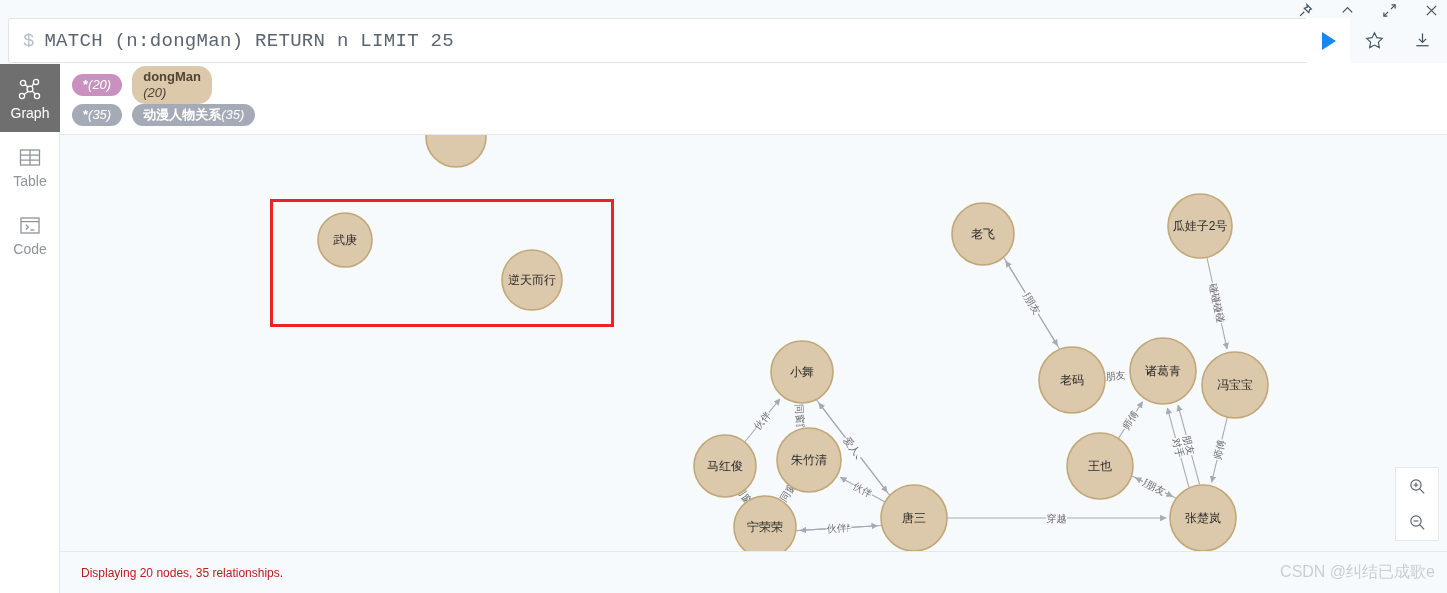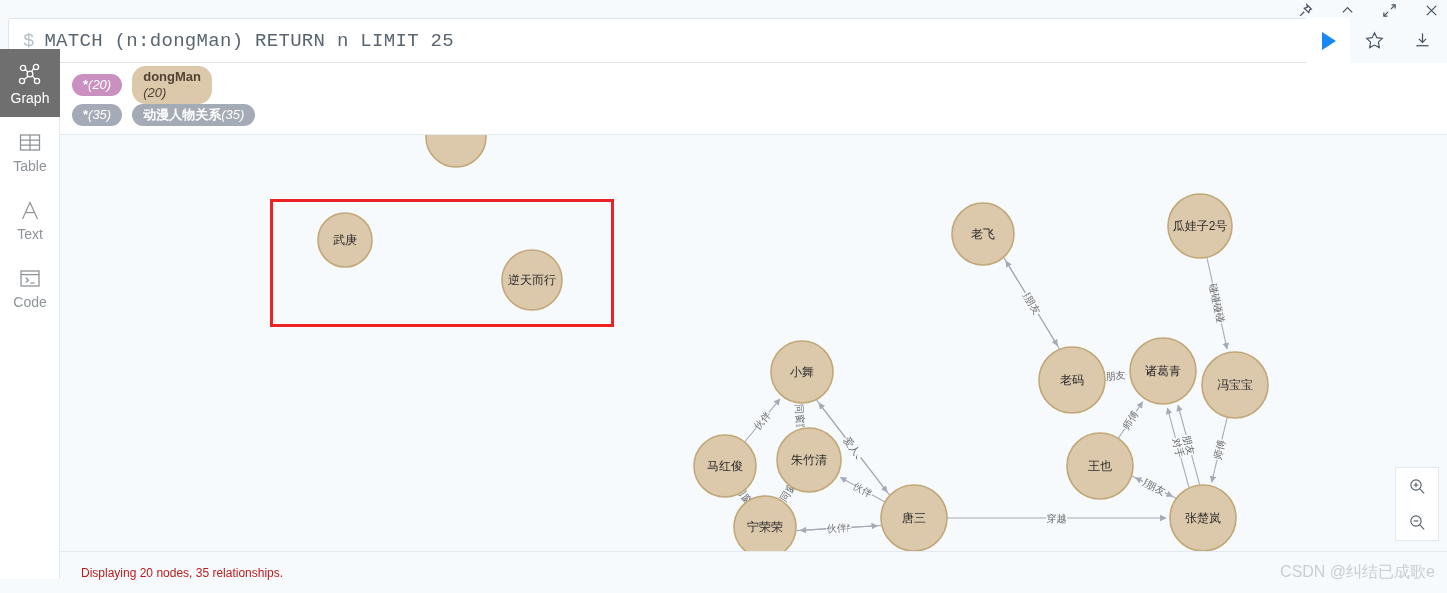--- a/index.html
+++ b/index.html
@@ -74,21 +74,21 @@
   }
   .action-icons .ai {
     width: 28px; height: 28px;
     display: flex; align-items: center; justify-content: center;
     cursor: pointer;
     color: #44525f;
   }
 
   
   .sidebar {
-    position: absolute; top: 49px; left: 0;
+    position: absolute; top: 64px; left: 0;
     width: 60px; height: 530px;
     background: #ffffff;
     border-right: 1px solid #e3e9ee;
   }
   .side-item {
     width: 60px; height: 68px;
     display: flex; flex-direction: column;
     align-items: center; justify-content: center;
     gap: 3px;
     cursor: pointer;
@@ -274,29 +274,20 @@
     <div class="side-item">
       <span class="side-icon">
         <svg width="24" height="21" viewBox="0 0 24 21" fill="none" stroke="#8e9499" stroke-width="1.3">
           <rect x="2.5" y="3" width="19" height="15"></rect>
           <path d="M2.5 8.2h19M2.5 13.2h19M12 3v15"></path>
         </svg>
       </span>
       <span class="side-label">Table</span>
     </div>
 
-    <div class="side-item">
-      <span class="side-icon">
-        <svg width="24" height="22" viewBox="0 0 24 22" fill="none" stroke="#8e9499" stroke-width="1.2">
-          <path d="M4.5 19L12 2.5L19.5 19"></path>
-            <path d="M7.6 12.6h8.8"></path>
-        </svg>
-      </span>
-      <span class="side-label">Text</span>
-    </div>
 
     <div class="side-item">
       <span class="side-icon">
         <svg width="24" height="21" viewBox="0 0 24 21" fill="none" stroke="#8e9499" stroke-width="1.3">
           <rect x="3" y="3" width="18" height="15"></rect>
           <path d="M3 6.6h18"></path>
           <path d="M7.8 9.8l2.6 2.4-2.6 2.4"></path>
           <path d="M12.4 15h4"></path>
         </svg>
       </span>

